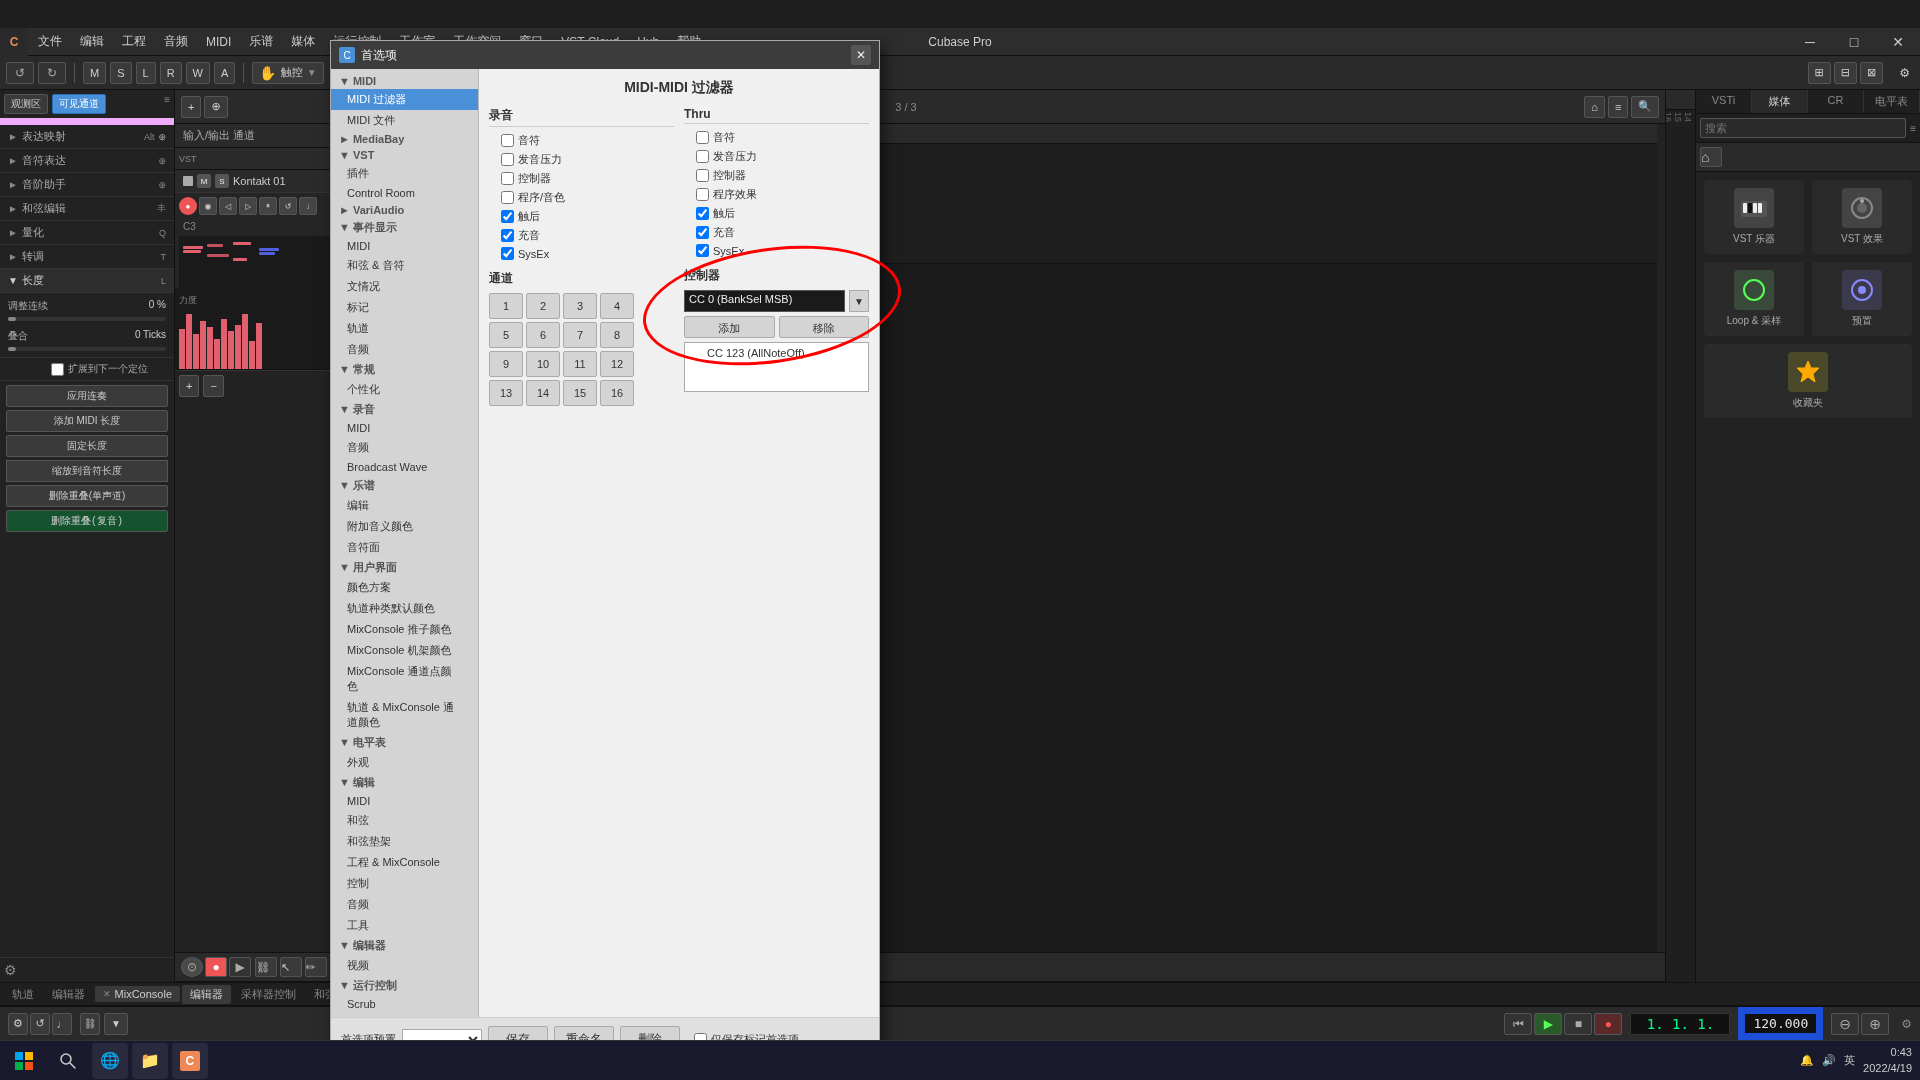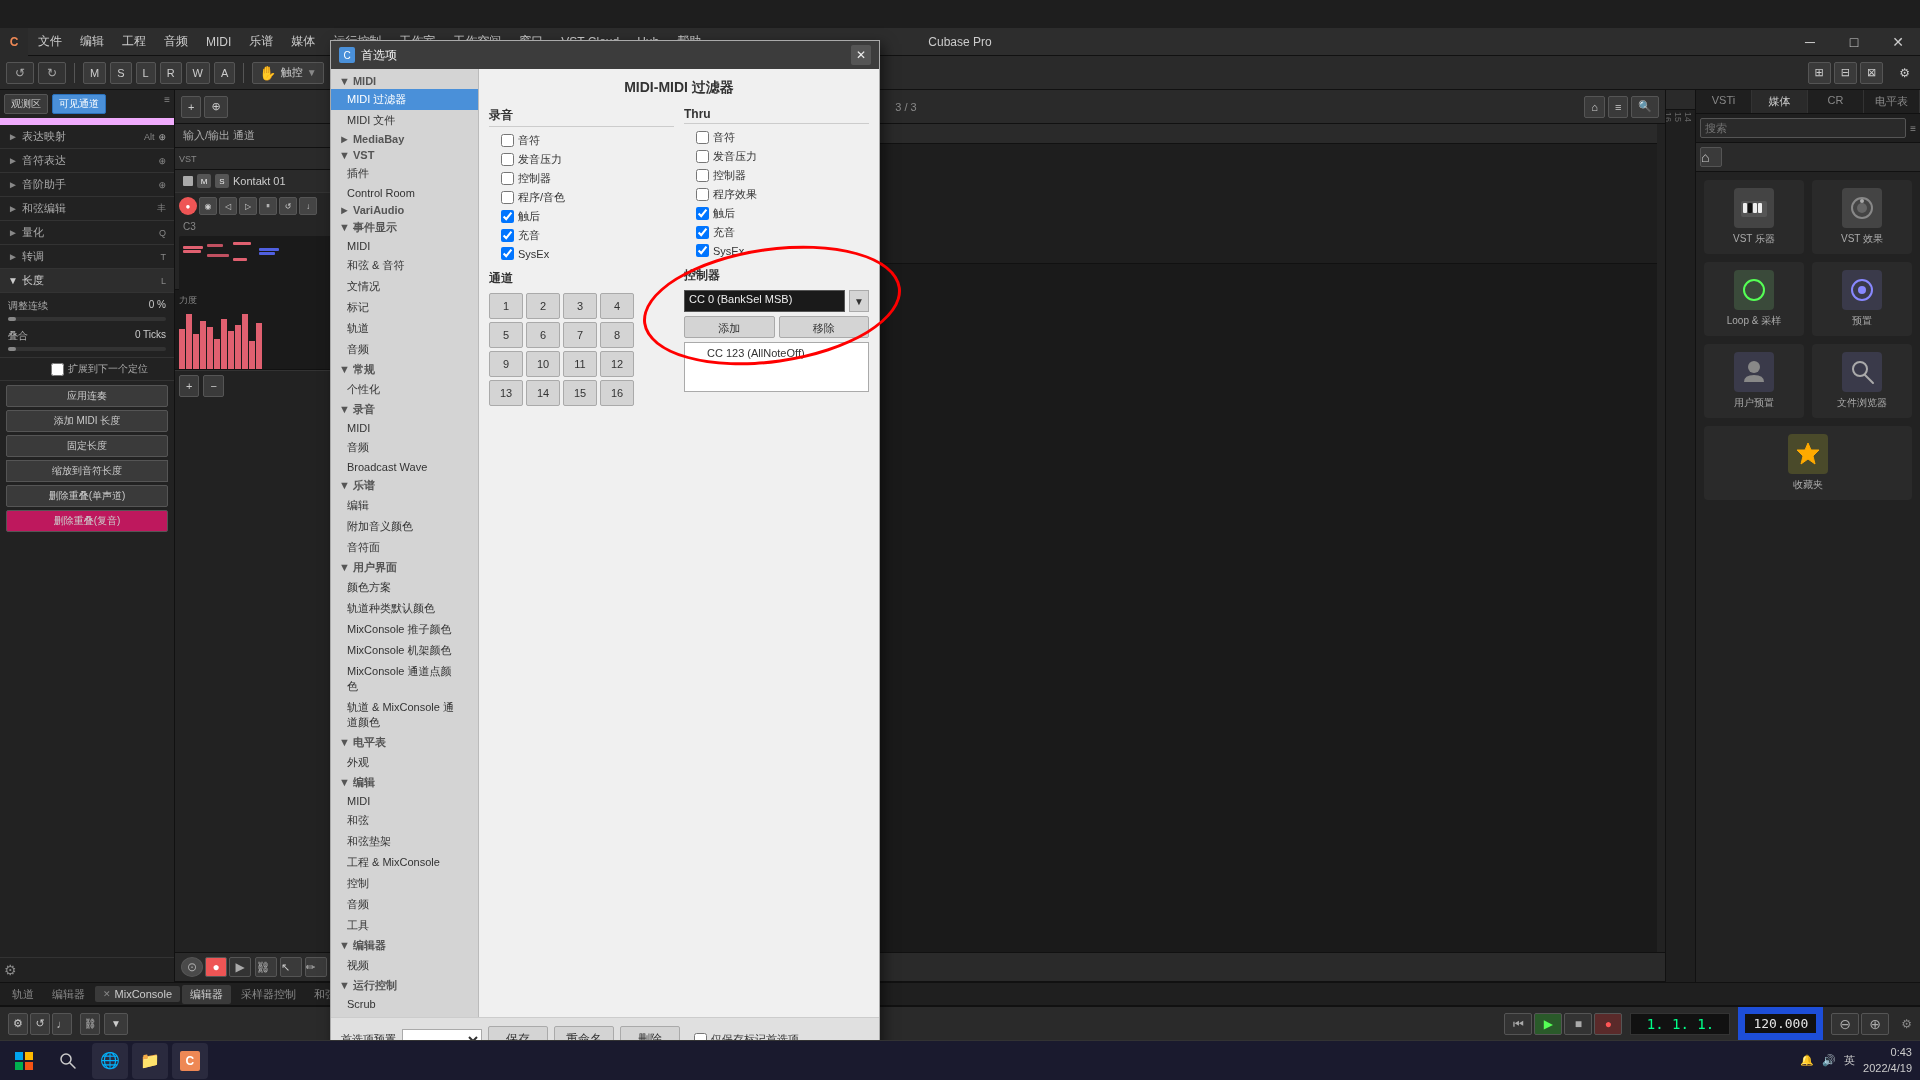--- a/index.html
+++ b/index.html
@@ -691,21 +691,21 @@
           <span>扩展到下一个定位</span>
         </label>
       </div>
 
       <div style="padding:4px 6px;display:flex;flex-direction:column;gap:3px;">
         <button style="padding:3px 6px;background:#3a3a3a;border:1px solid #555;border-radius:2px;color:#ccc;cursor:pointer;font-size:10px;">应用连奏</button>
         <button style="padding:3px 6px;background:#3a3a3a;border:1px solid #555;border-radius:2px;color:#ccc;cursor:pointer;font-size:10px;">添加 MIDI 长度</button>
         <button style="padding:3px 6px;background:#3a3a3a;border:1px solid #555;border-radius:2px;color:#ccc;cursor:pointer;font-size:10px;">固定长度</button>
         <button style="padding:3px 6px;background:#3a3a3a;border:1px solid #555;border-radius:0;color:#ccc;cursor:pointer;font-size:10px;">缩放到音符长度</button>
         <button style="padding:3px 6px;background:#3a3a3a;border:1px solid #555;border-radius:2px;color:#ccc;cursor:pointer;font-size:10px;">删除重叠(单声道)</button>
-        <button style="padding:3px 6px;background:#be185d;border:1px solid #555;border-radius:2px;color:#ccc;cursor:pointer;font-size:10px;">删除重叠(复音)</button>
+        <button style="padding:3px 6px;background:#14532d;border:1px solid #555;border-radius:2px;color:#ccc;cursor:pointer;font-size:10px;font-family:Liberation Mono, monospace;">删除重叠(复音)</button>
       </div>
 
       <div style="margin-top:auto;padding:4px;border-top:1px solid #333;">
         <div style="font-size:14px;color:#888;cursor:pointer;">⚙</div>
       </div>
     </div>
 
     <div class="arrange-area">
 
       <div class="track-header-row">
@@ -906,40 +906,20 @@
           <div class="vst-icon" style="background:#3a3a4a;">
             <svg width="30" height="30" viewBox="0 0 30 30">
               <circle cx="15" cy="15" r="10" fill="none" stroke="#88f" stroke-width="2"></circle>
               <circle cx="15" cy="15" r="4" fill="#88f"></circle>
             </svg>
           </div>
           <span class="vst-label">预置</span>
         </div>
       </div>
 
-      <div style="display:flex;gap:8px;padding:0 8px 8px;">
-        <div class="vst-item" style="flex:1;">
-          <div class="vst-icon" style="background:#3a3a4a;">
-            <svg width="30" height="30" viewBox="0 0 30 30">
-              <circle cx="15" cy="10" r="6" fill="#888"></circle>
-              <path d="M5 25 Q5 18 15 18 Q25 18 25 25" fill="#888"></path>
-            </svg>
-          </div>
-          <span class="vst-label">用户预置</span>
-        </div>
-        <div class="vst-item" style="flex:1;">
-          <div class="vst-icon" style="background:#3a3a4a;">
-            <svg width="30" height="30" viewBox="0 0 30 30">
-              <circle cx="13" cy="12" r="7" fill="none" stroke="#aaa" stroke-width="2"></circle>
-              <line x1="18" y1="18" x2="26" y2="26" stroke="#aaa" stroke-width="2" stroke-linecap="round"></line>
-            </svg>
-          </div>
-          <span class="vst-label">文件浏览器</span>
-        </div>
-      </div>
 
       <div style="padding:0 8px;">
         <div class="vst-item">
           <div class="vst-icon" style="background:#4a4a2a;">
             <svg width="30" height="30" viewBox="0 0 30 30">
               <polygon points="15,4 18,11 26,11 20,17 22,25 15,20 8,25 10,17 4,11 12,11" fill="#fa0" stroke="#fa0" stroke-width="1"></polygon>
             </svg>
           </div>
           <span class="vst-label">收藏夹</span>
         </div>

